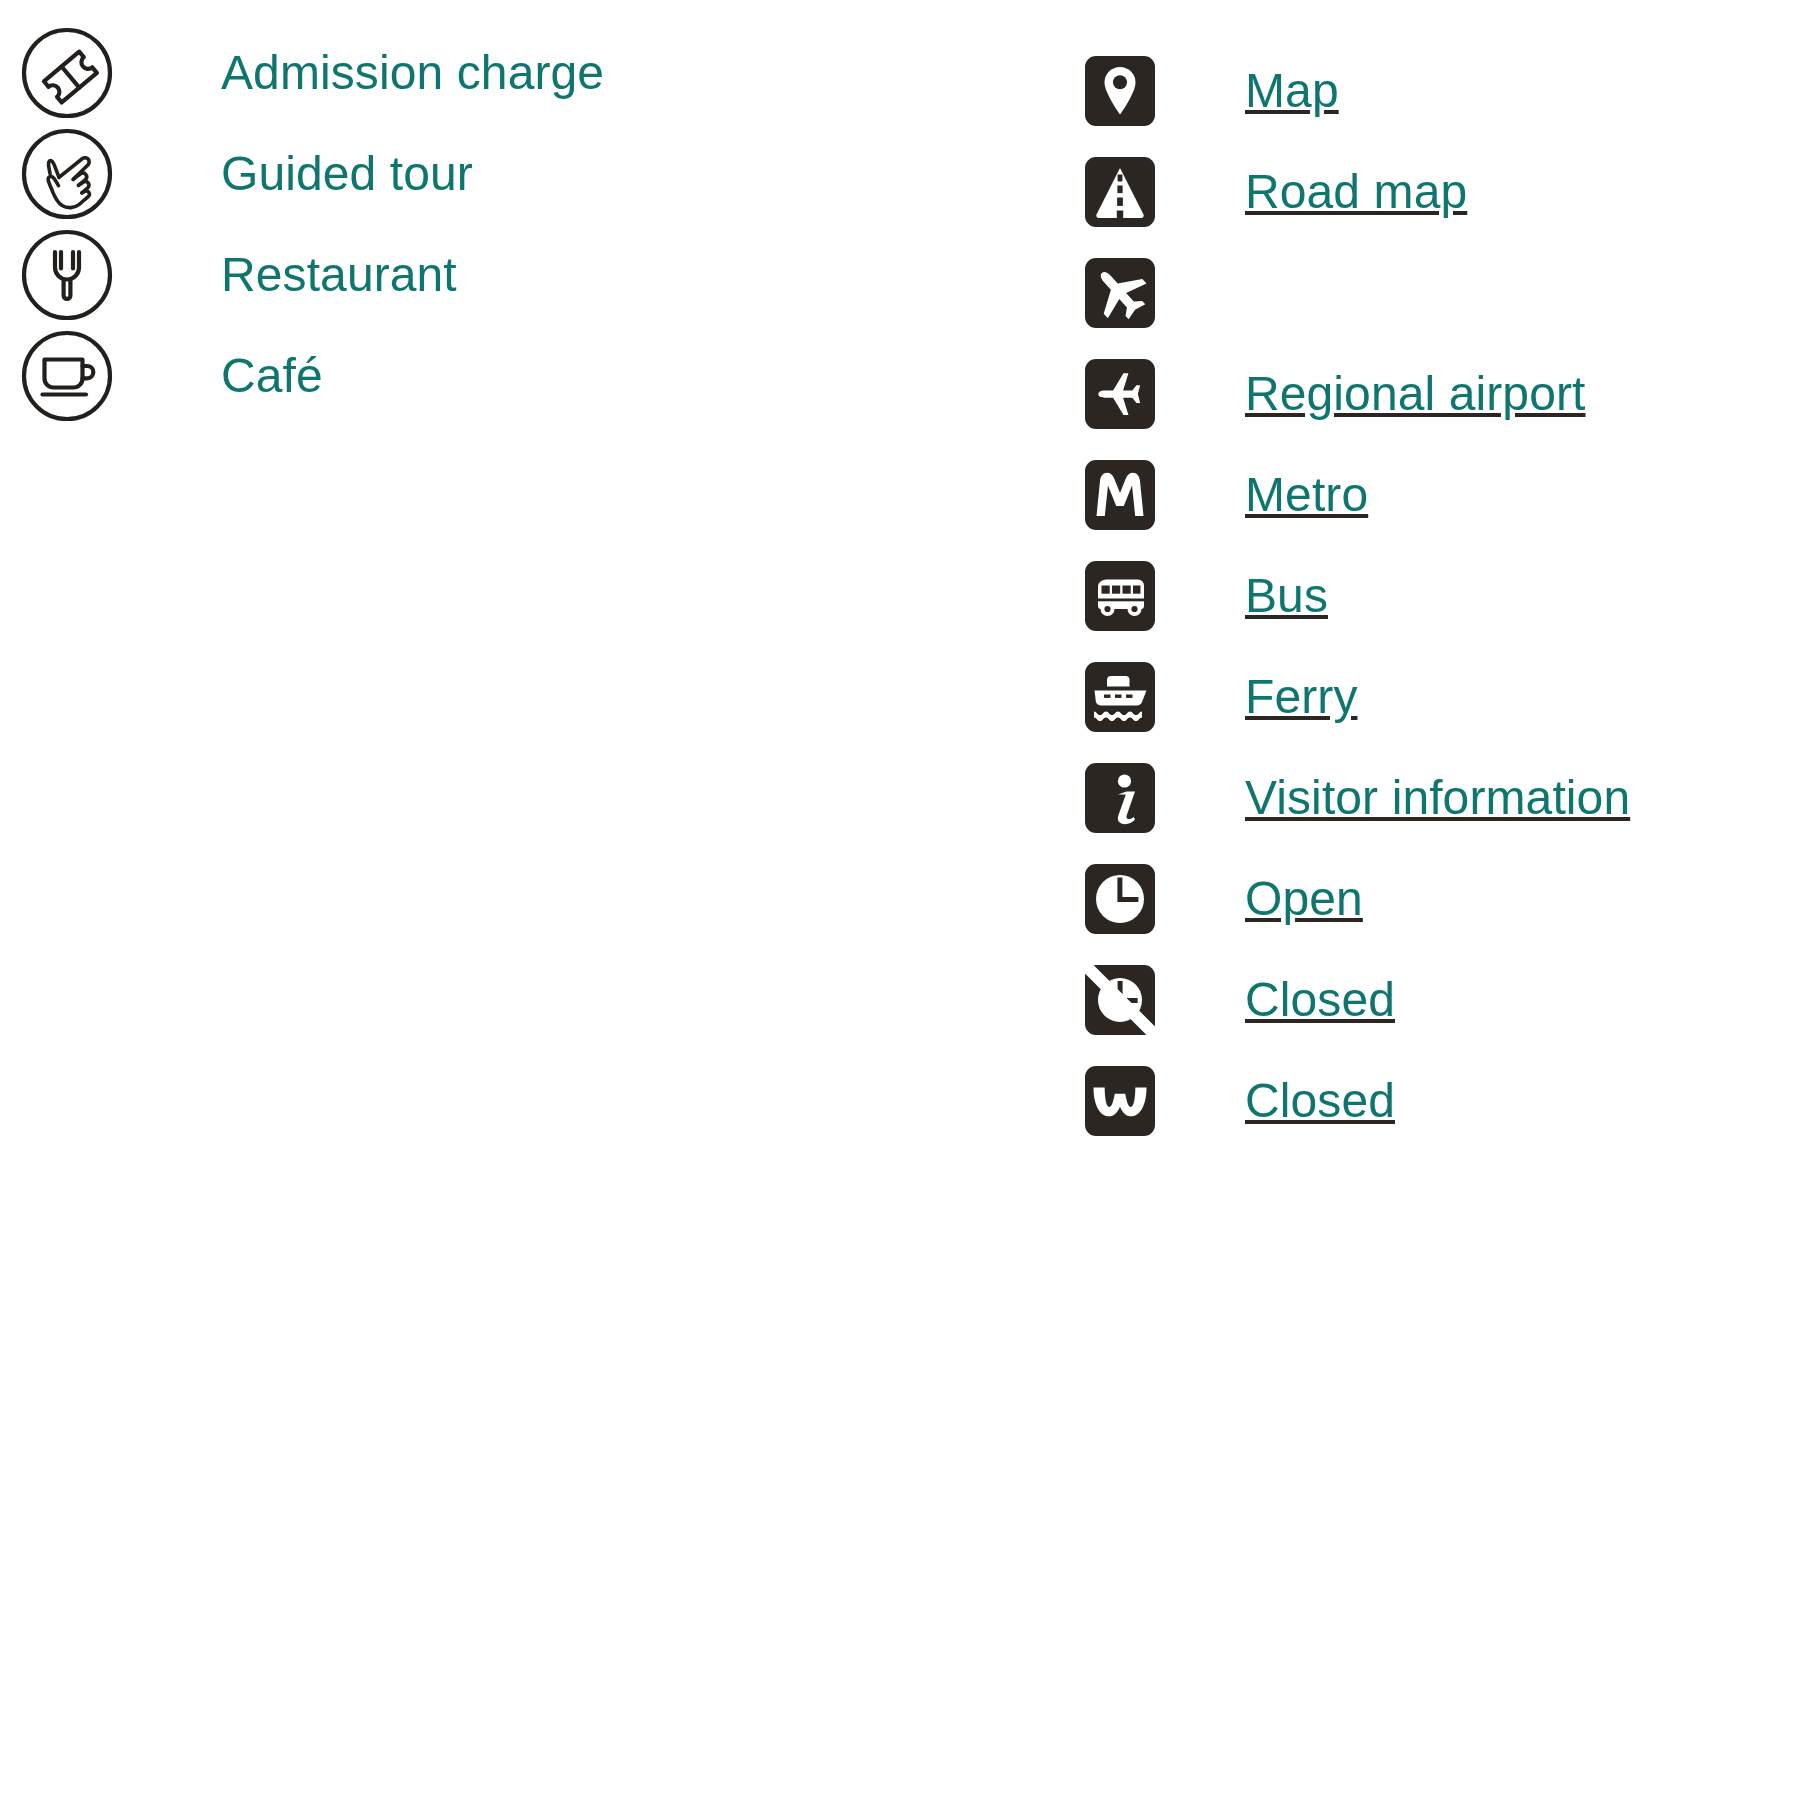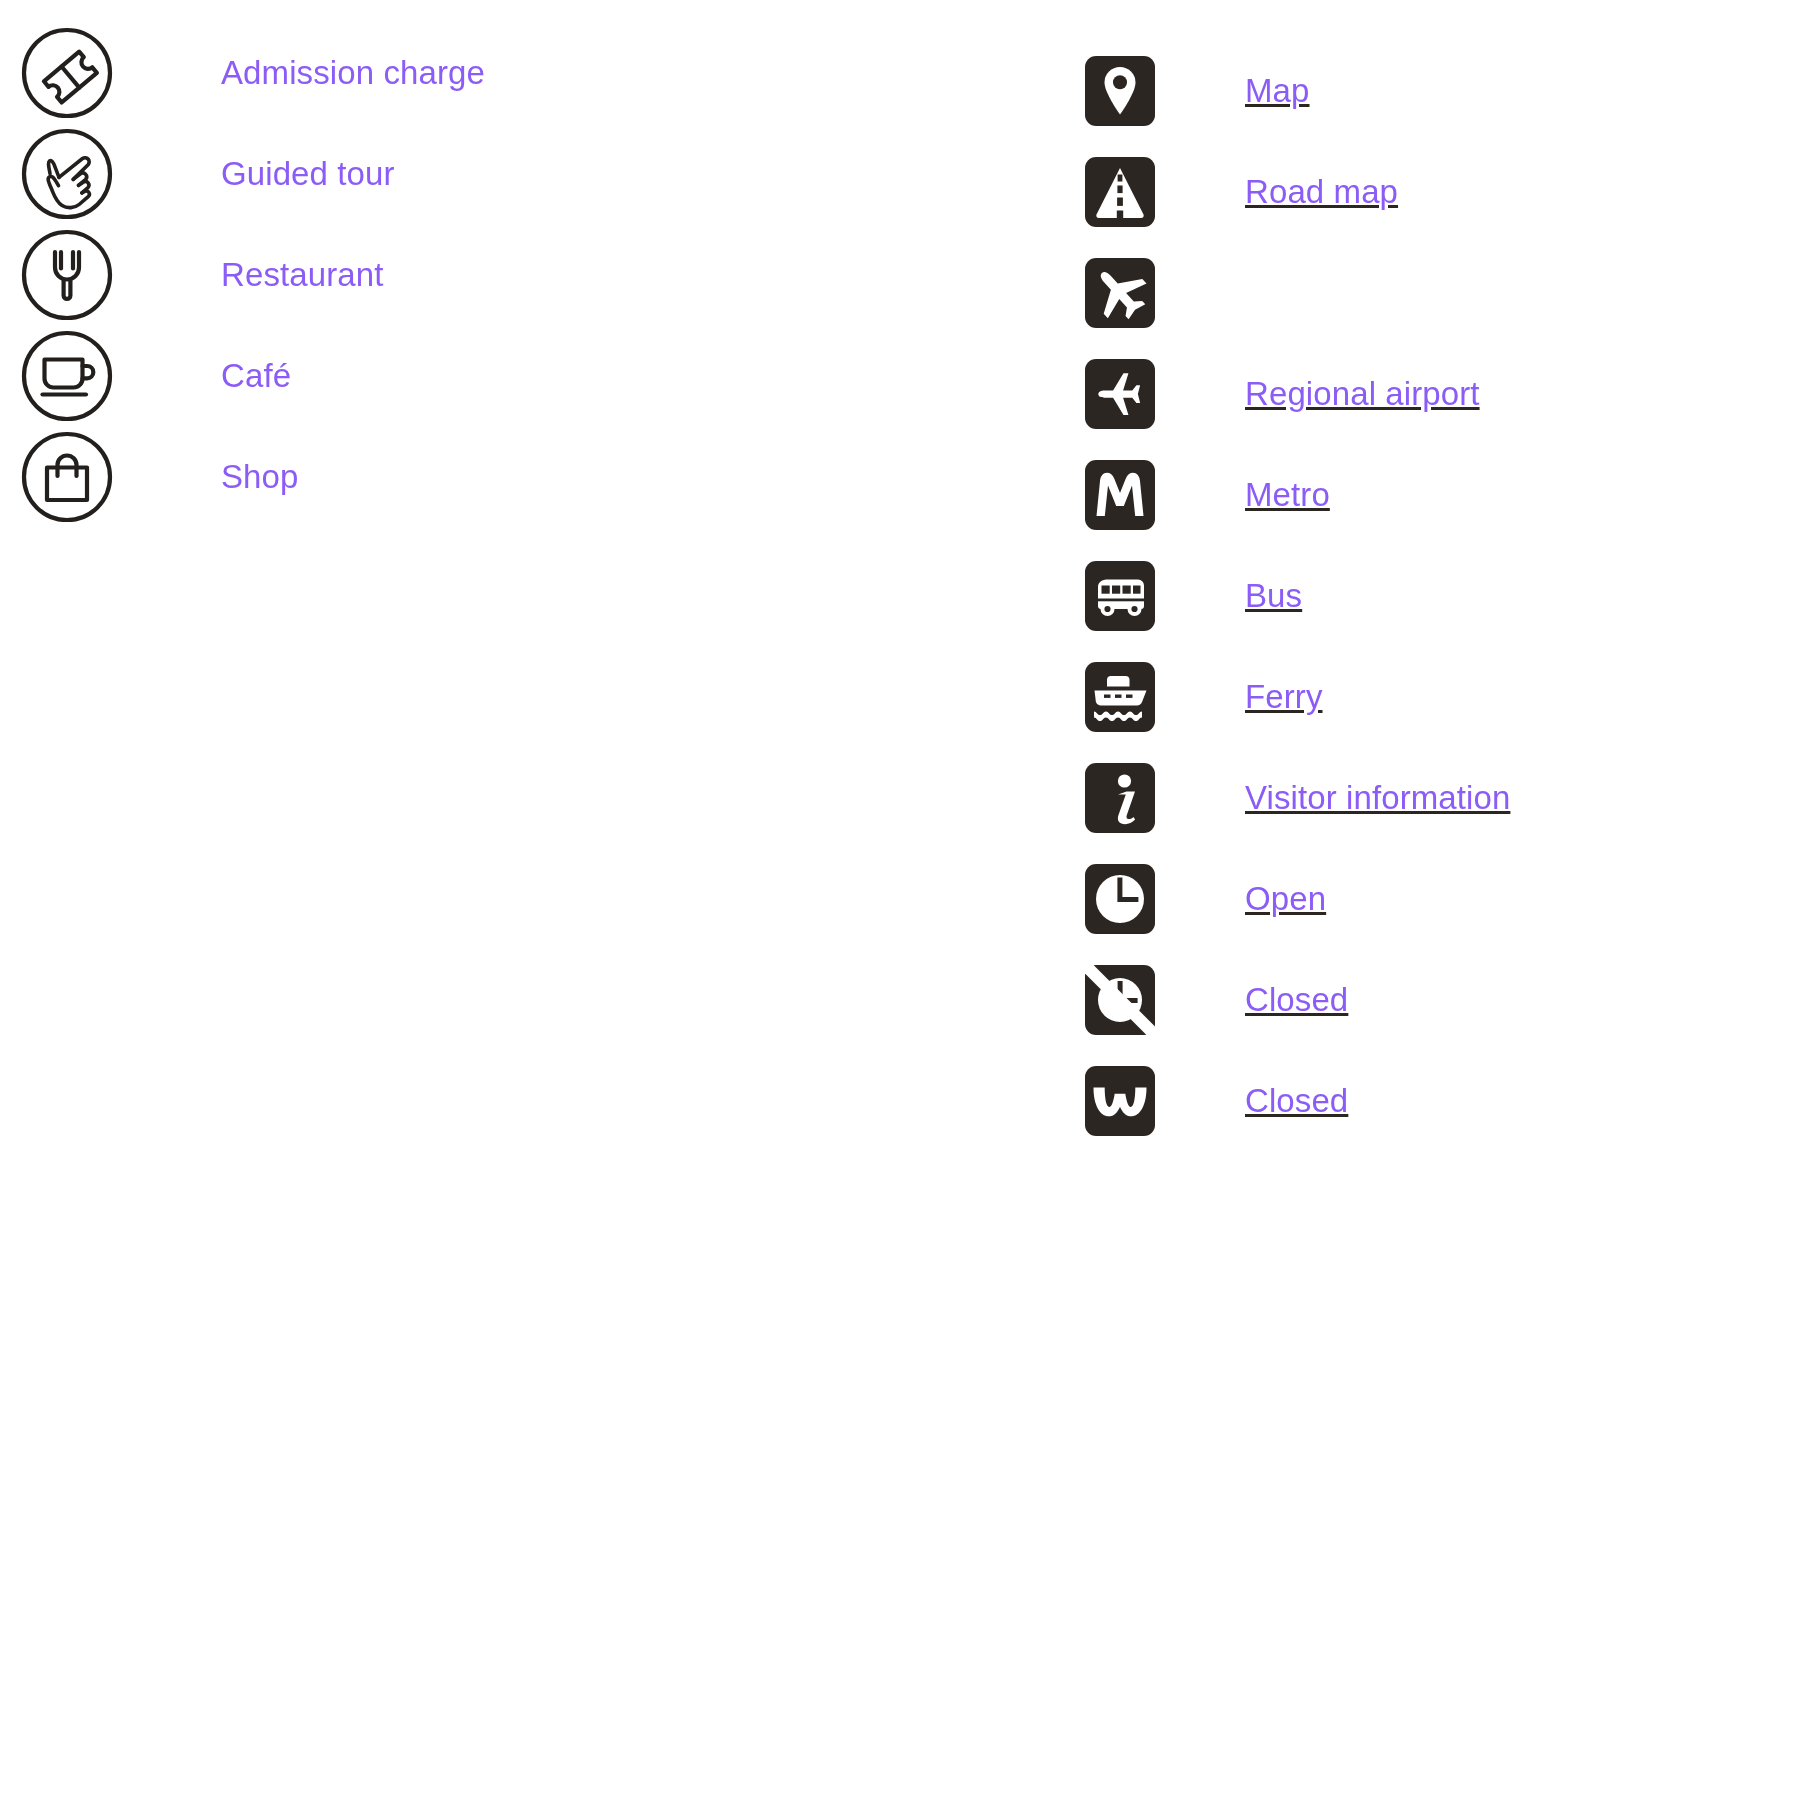--- a/index.html
+++ b/index.html
@@ -46,24 +46,24 @@
 
   
   .legend-row {
     display: flex;
     align-items: center;
   }
   .col-outline .legend-row { height: 101px; }
   .col-solid   .legend-row { height: 101px; }
 
   .legend-label {
-    font-size: 33px;
+    font-size: 48px;
     line-height: 1;
     letter-spacing: 0.1px;
-    color: #8b5cf6;
+    color: #0f766e;
     white-space: nowrap;
   }
   .col-outline .legend-label { margin-left: 107px; }
   .col-solid   .legend-label { margin-left: 90px; }
 
   
   .icon-circle {
     width: 94px;
     height: 94px;
     flex: 0 0 94px;
@@ -139,30 +139,20 @@
         <svg viewBox="0 0 94 94" aria-hidden="true">
           <circle class="st" cx="47" cy="47" r="43"></circle>
           <path class="st" d="M24.5 30.5 h38 v19 a9 9 0 0 1 -9 9 h-20 a9 9 0 0 1 -9 -9 z"></path>
           <path class="st" d="M62.5 37 h4.6 a6.2 6.2 0 0 1 0 12.4 h-4.6"></path>
           <line class="st" x1="22.5" y1="65.5" x2="66" y2="65.5"></line>
         </svg>
       </span>
       <span class="legend-label">Café</span>
     </div>
 
-    <div class="legend-row">
-      <span class="icon-circle">
-        <svg viewBox="0 0 94 94" aria-hidden="true">
-          <circle class="st" cx="47" cy="47" r="43"></circle>
-          <rect class="st" x="27" y="37.5" width="40" height="32.5"></rect>
-          <path class="st" d="M37.5 46 v-11 a9.5 9.5 0 0 1 19 0 v11"></path>
-        </svg>
-      </span>
-      <span class="legend-label">Shop</span>
-    </div>
 
   </div>
 
   <div class="legend-col col-solid">
 
     <div class="legend-row">
       <span class="icon-solid">
         <svg viewBox="0 0 70 70" aria-hidden="true">
           <rect class="sq" x="0" y="0" width="70" height="70" rx="11"></rect>
           <path class="gl" d="M35 11 a15.5 15.5 0 0 0 -15.5 15.5 c0 10.6 15.5 32 15.5 32 s15.5 -21.4 15.5 -32 A15.5 15.5 0 0 0 35 11 z"></path>

